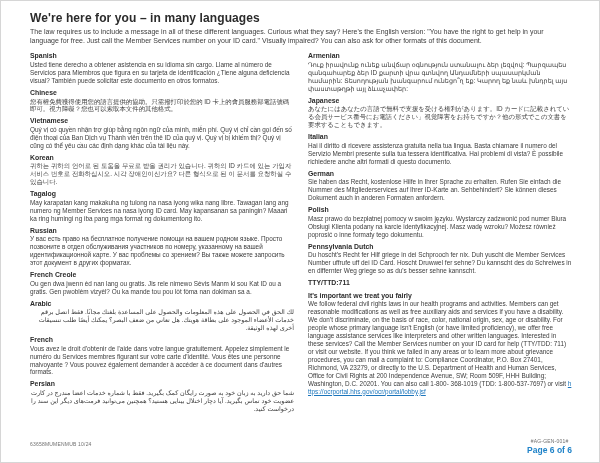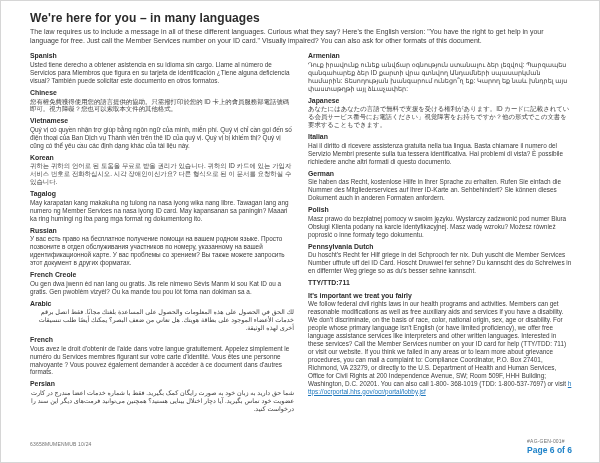--- a/index.html
+++ b/index.html
@@ -61,21 +61,21 @@
     left: 30px;
     bottom: 16px;
     font-size: 5px;
     color: #6f6f6f;
     letter-spacing: 0.2px;
   }
   .footer-right {
     position: absolute;
     right: 28px;
     bottom: 8px;
-    text-align: left;
+    text-align: center;
   }
   .form-code {
     font-size: 5px;
     color: #6f6f6f;
     letter-spacing: 0.2px;
   }
   .page-number {
     font-size: 8.5px;
     font-weight: bold;
     color: #1e82c8;

